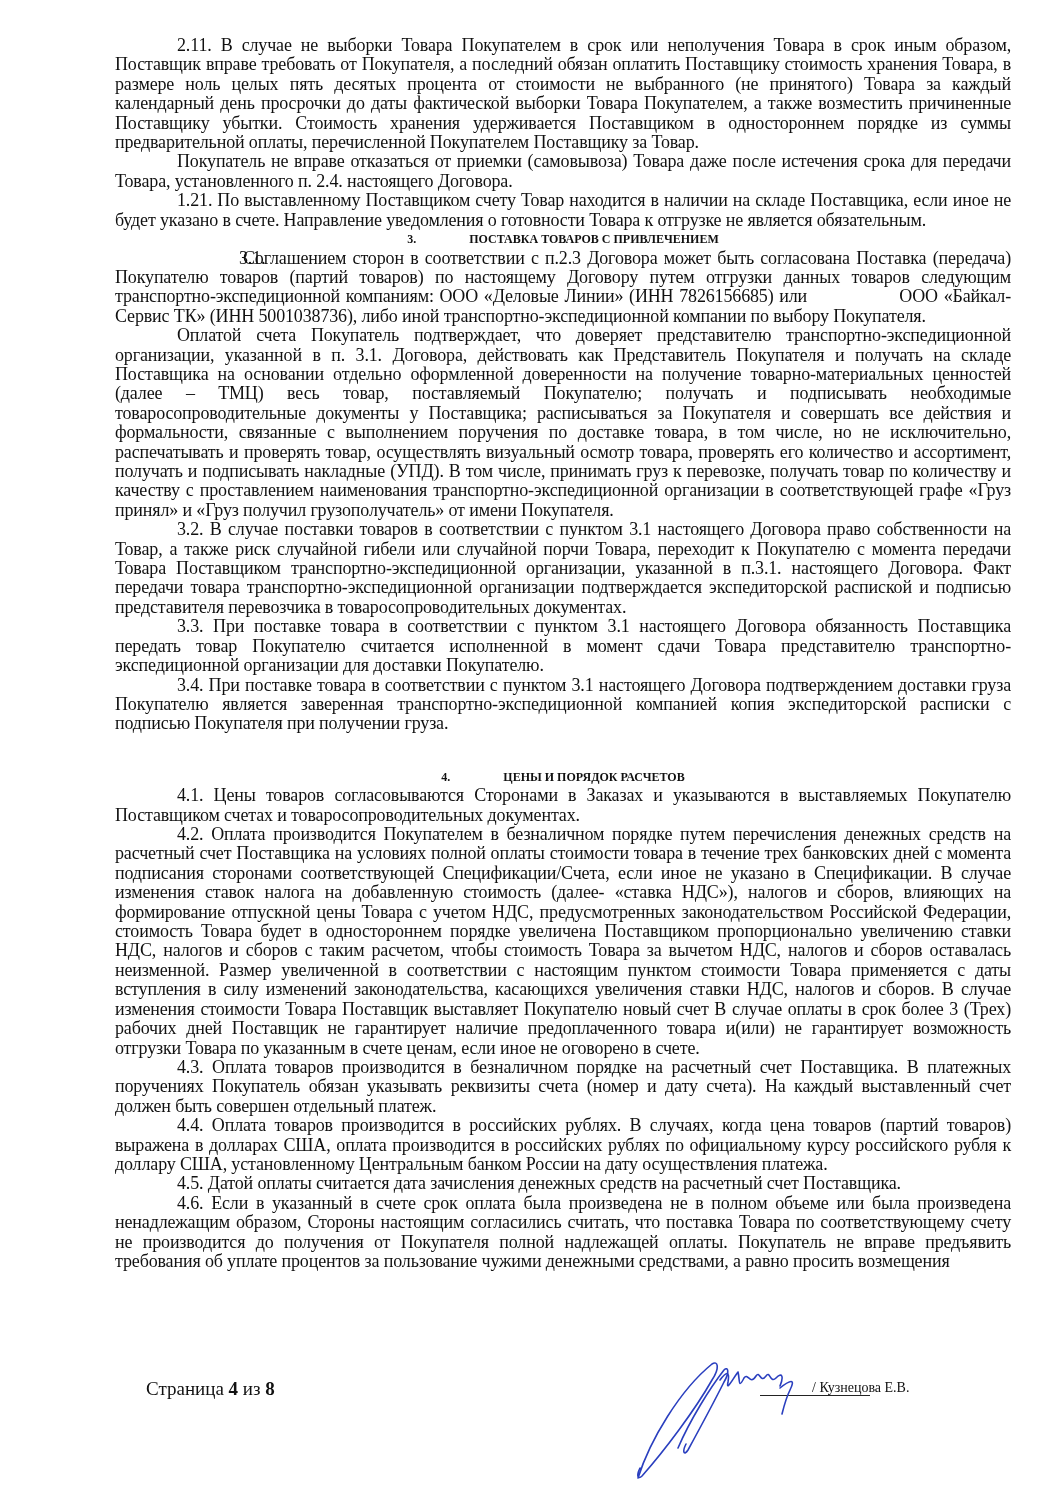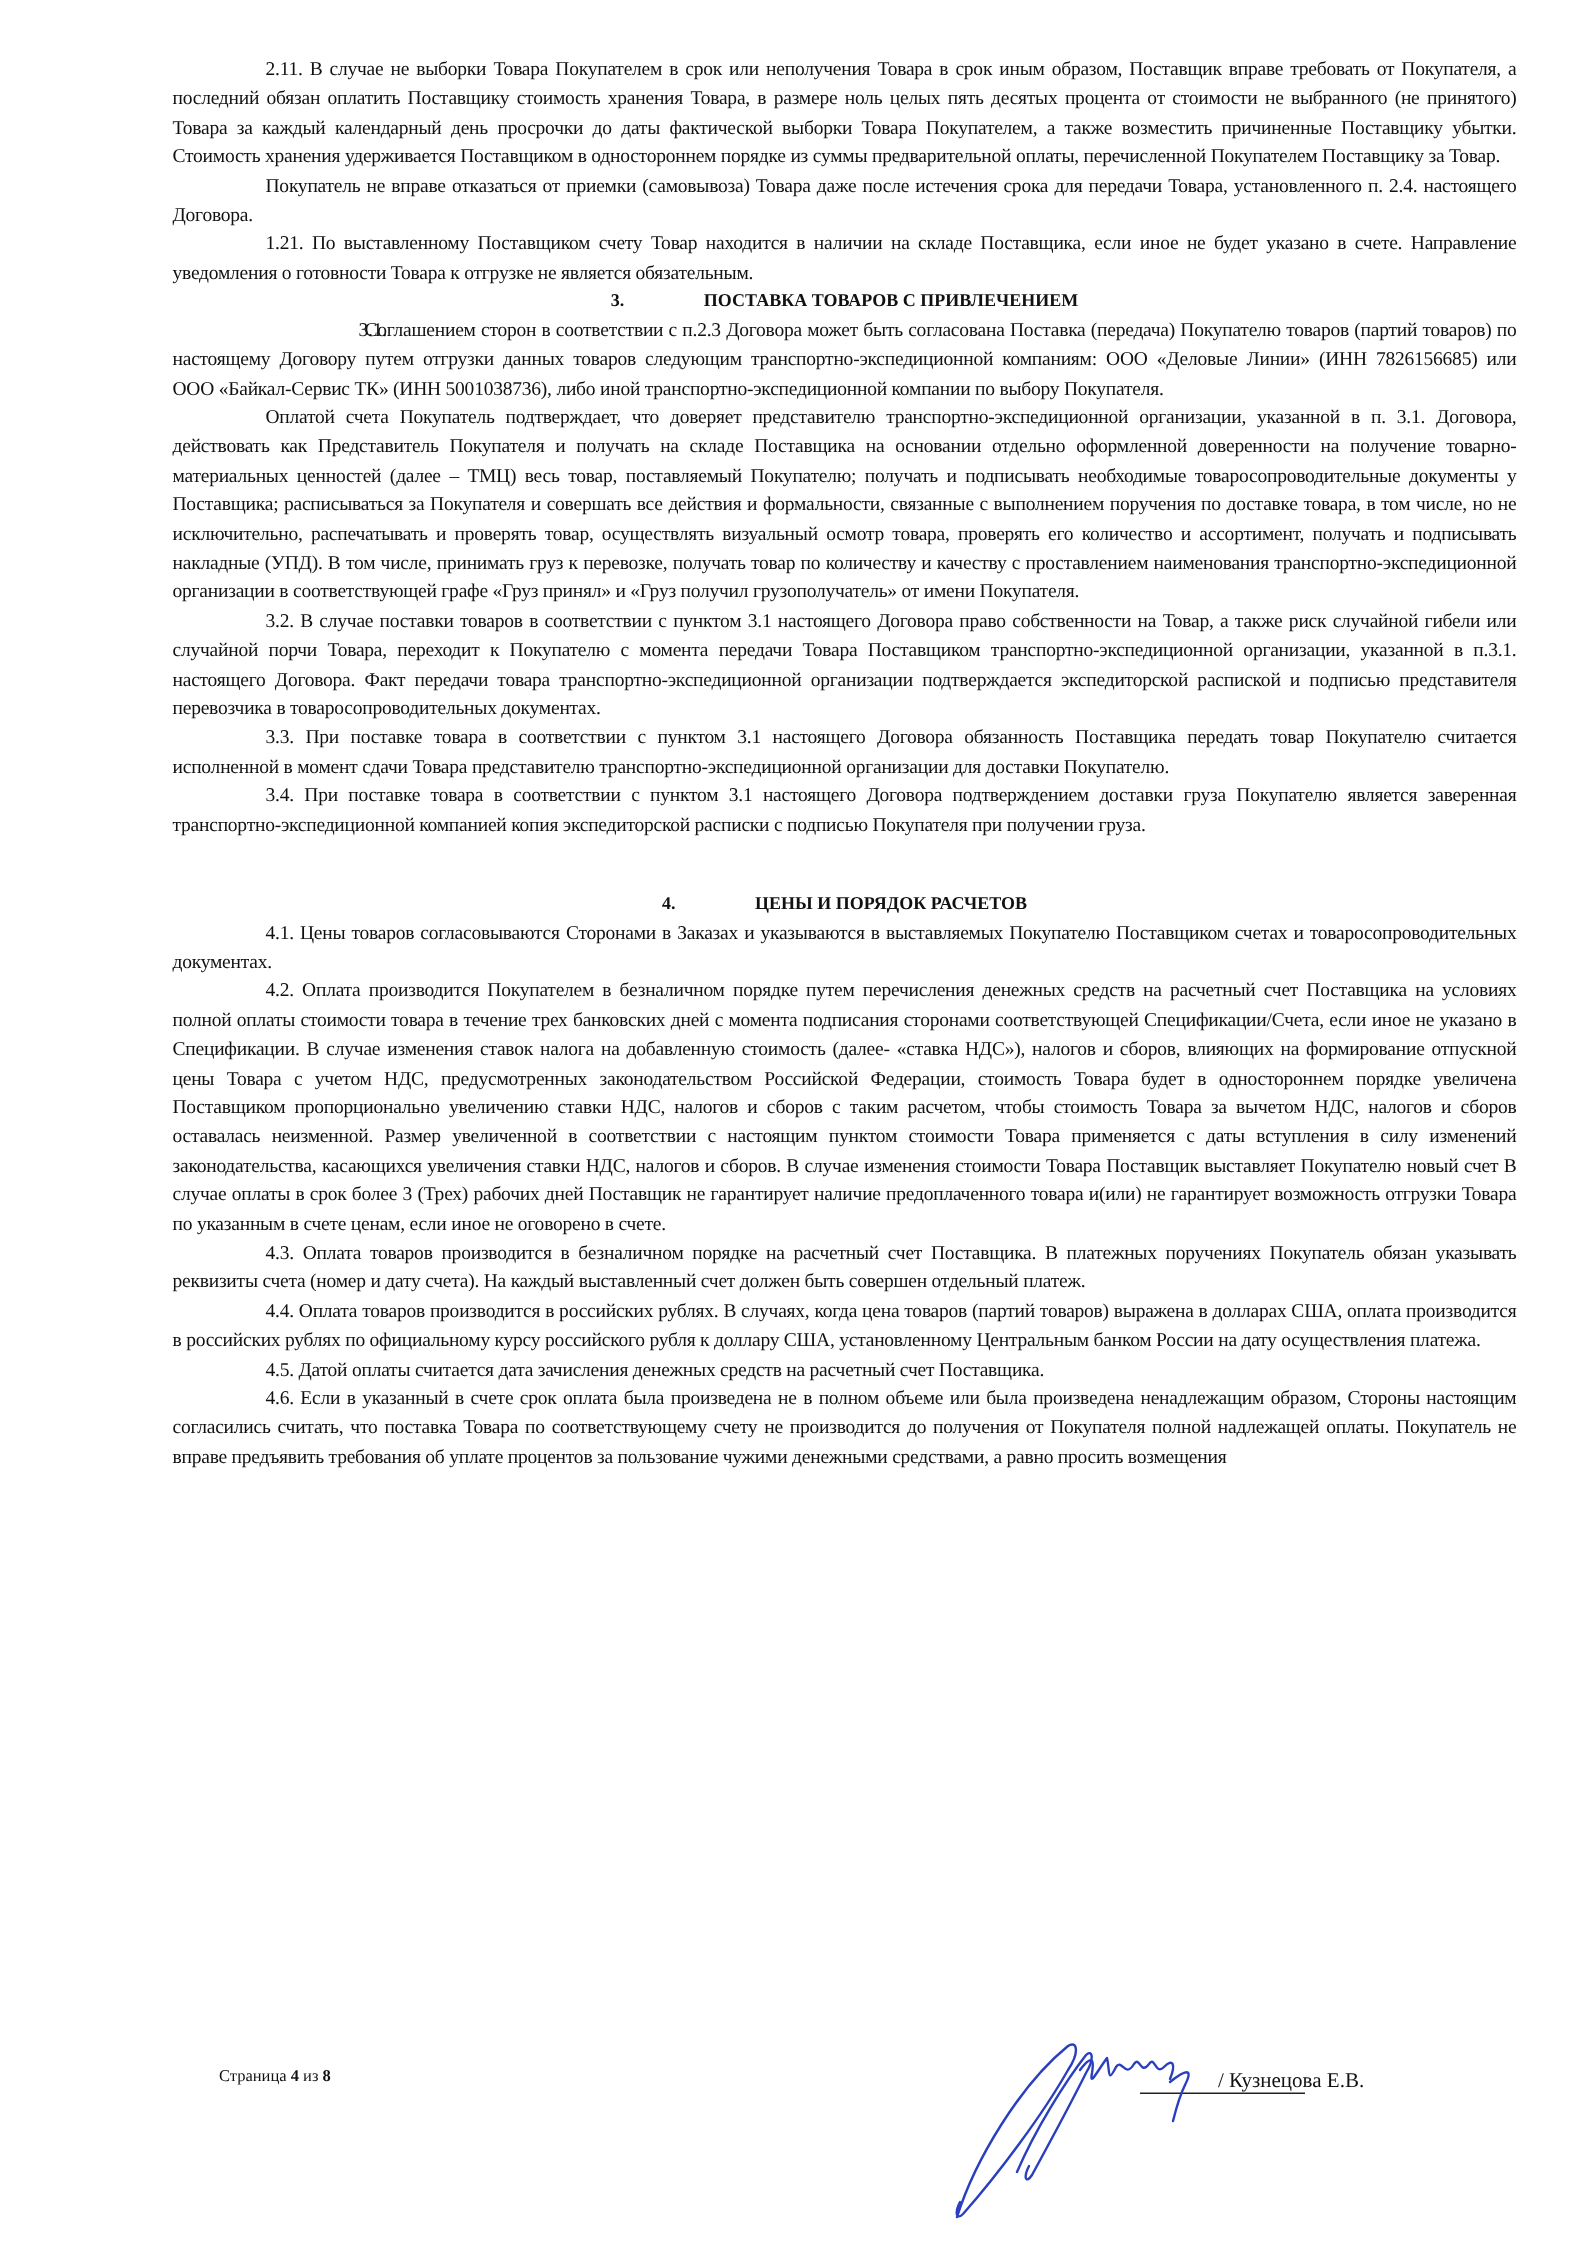--- a/index.html
+++ b/index.html
@@ -15,21 +15,21 @@
       font-family: "Liberation Serif", "DejaVu Serif", serif;
       color: #111111;
     }
     .page {
       position: absolute;
       left: 115px;
       top: 36px;
       width: 896px;
     }
     .para {
-      font-size: 13px;
+      font-size: 18px;
       line-height: 19.4px;
       text-align: justify;
       margin: 0;
       text-indent: 62px;
       letter-spacing: -0.15px;
     }
     .heading {
       font-weight: bold;
       font-size: 12px;
       line-height: 18.5px;
@@ -46,21 +46,21 @@
       margin-top: 34px;
     }
     .clause-31 .num {
       display: inline-block;
       width: 66px;
     }
     .footer {
       position: absolute;
       left: 146px;
       top: 1378px;
-      font-size: 11px;
+      font-size: 19px;
     }
     .footer b { font-weight: bold; }
     .sign-block {
       position: absolute;
       left: 700px;
       top: 1370px;
       width: 300px;
       height: 120px;
     }
     .sign-line {

